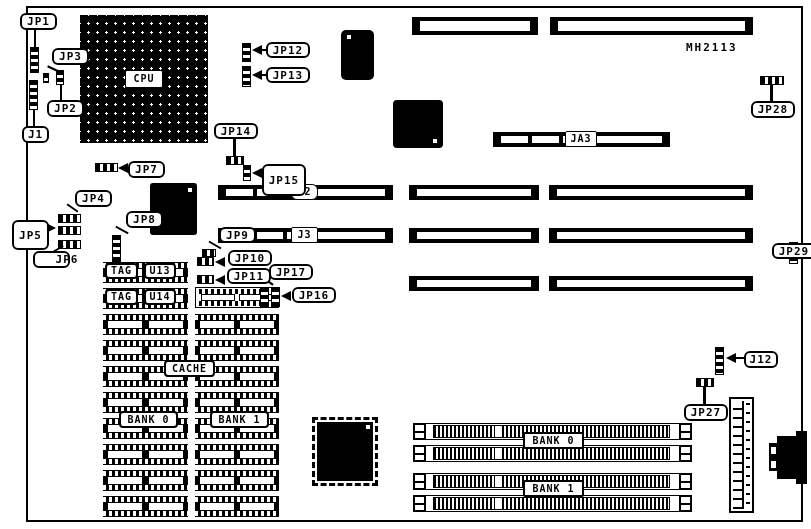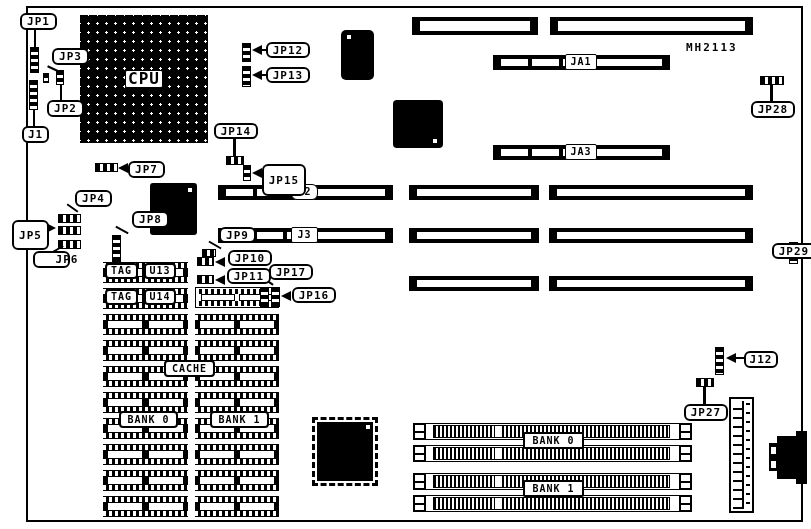--- a/index.html
+++ b/index.html
@@ -69,21 +69,21 @@
   .hole { position:absolute; z-index:3; background:#fff; }
   .model { position:absolute; z-index:3; font-size:11px; font-weight:bold; letter-spacing:2px; }
 </style>
 </head>
 <body>
 
 <div class="stage">
   <div class="board"></div>
 
   <div class="cpu" style="left:80px; top:15px; width:128px; height:128px;"></div>
-  <div class="boxlbl thinlbl" style="left:125px; top:70px; width:38px; height:18px; font-size:16px;">CPU</div>
+  <div class="boxlbl thinlbl" style="left:125px; top:70px; width:38px; height:18px; font-size:10px;">CPU</div>
 
   <div class="jv" style="left:30px; top:47px; width:9px; height:26px;"></div>
   <div class="jv" style="left:29px; top:80px; width:9px; height:30px;"></div>
   <div class="jv" style="left:43px; top:73px; width:6px; height:10px;"></div>
   <div class="jv" style="left:56px; top:70px; width:8px; height:15px;"></div>
   <div class="stem" style="left:34px; top:29px; width:2px; height:18px;"></div>
   <div class="stem" style="left:33px; top:109px; width:2px; height:18px;"></div>
   <div class="stem" style="left:47px; top:68px; width:13px; height:2px; transform:rotate(25deg);"></div>
   <div class="stem" style="left:60px; top:85px; width:2px; height:16px;"></div>
   <div class="lbl" style="left:20px; top:13px; width:37px; height:17px;">JP1</div>
@@ -116,21 +116,21 @@
   <div class="jh" style="left:58px; top:240px; width:23px; height:9px;"></div>
   <div class="stem" style="left:66px; top:207px; width:13px; height:2px; transform:rotate(35deg);"></div>
   <div class="arr-r" style="left:46px; top:223px;"></div>
   <div class="stem" style="left:52px; top:248px; width:12px; height:2px; transform:rotate(-30deg);"></div>
   <div class="lbl" style="left:75px; top:190px; width:37px; height:17px;">JP4</div>
   <div class="lbl" style="left:12px; top:220px; width:37px; height:30px;">JP5</div>
   <div class="lbl" style="left:33px; top:251px; width:37px; height:17px;padding-left:31px;">JP6</div>
 
   <div class="jv" style="left:112px; top:235px; width:9px; height:27px;"></div>
   <div class="stem" style="left:115px; top:229px; width:14px; height:2px; transform:rotate(28deg);"></div>
-  <div class="lbl" style="left:126px; top:211px; width:37px; height:17px;margin-left:6px;">JP8</div>
+  <div class="lbl" style="left:126px; top:211px; width:37px; height:17px;">JP8</div>
 
   <div class="jh" style="left:202px; top:249px; width:14px; height:8px;"></div>
   <div class="jh" style="left:197px; top:257px; width:17px; height:9px;"></div>
   <div class="jh" style="left:197px; top:275px; width:17px; height:9px;"></div>
   <div class="jv" style="left:260px; top:287px; width:9px; height:20px;"></div>
   <div class="jv" style="left:271px; top:287px; width:9px; height:20px;"></div>
   <div class="stem" style="left:208px; top:244px; width:14px; height:2px; transform:rotate(30deg);"></div>
   <div class="arr-l" style="left:215px; top:257px;"></div>
   <div class="arr-l" style="left:215px; top:275px;"></div>
   <div class="stem" style="left:264px; top:281px; width:10px; height:2px; transform:rotate(35deg);"></div>
@@ -159,25 +159,21 @@
   <div class="lbl" style="left:684px; top:404px; width:44px; height:17px;">JP27</div>
 
   <div class="slot" style="left:218px; top:185px; width:175px; height:15px;">
     <div class="stripe gaps"></div>
     <div class="boxlbl thinlbl" style="left:73px; top:-1px; width:27px; height:16px;border-radius:6px;">J2</div>
   </div>
   <div class="slot" style="left:218px; top:228px; width:175px; height:15px;">
     <div class="stripe gaps"></div>
     <div class="boxlbl thinlbl" style="left:73px; top:-1px; width:27px; height:16px;">J3</div>
   </div>
-  <div class="slot" style="left:493px; top:55px; width:177px; height:15px;">
-    <div class="stripe gaps"></div>
-    <div class="boxlbl thinlbl" style="left:72px; top:-1px; width:32px; height:16px;">JA1</div>
-  </div>
-  <div class="slot" style="left:493px; top:145px; width:177px; height:15px;">
+  <div class="slot" style="left:493px; top:132px; width:177px; height:15px;">
     <div class="stripe gaps"></div>
     <div class="boxlbl thinlbl" style="left:72px; top:-1px; width:32px; height:16px;">JA3</div>
   </div>
 
   <div class="chip" style="left:341px; top:30px; width:33px; height:50px; border-radius:5px;"></div>
   <div class="dot" style="left:347px; top:35px;"></div>
   <div class="chip" style="left:393px; top:100px; width:50px; height:48px; border-radius:4px;"></div>
   <div class="dot" style="left:433px; top:139px;"></div>
   <div class="chip" style="left:150px; top:183px; width:47px; height:52px; border-radius:3px;"></div>
   <div class="dot" style="left:188px; top:188px;"></div>

